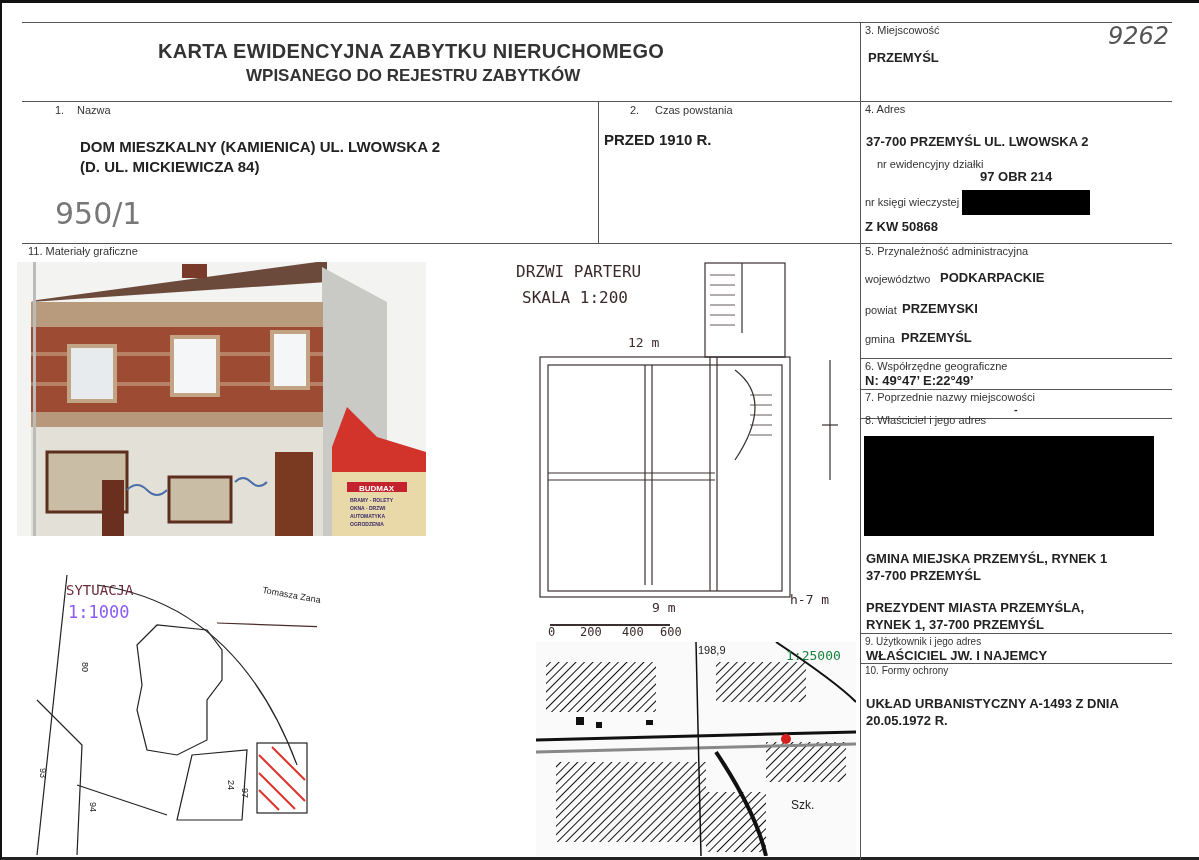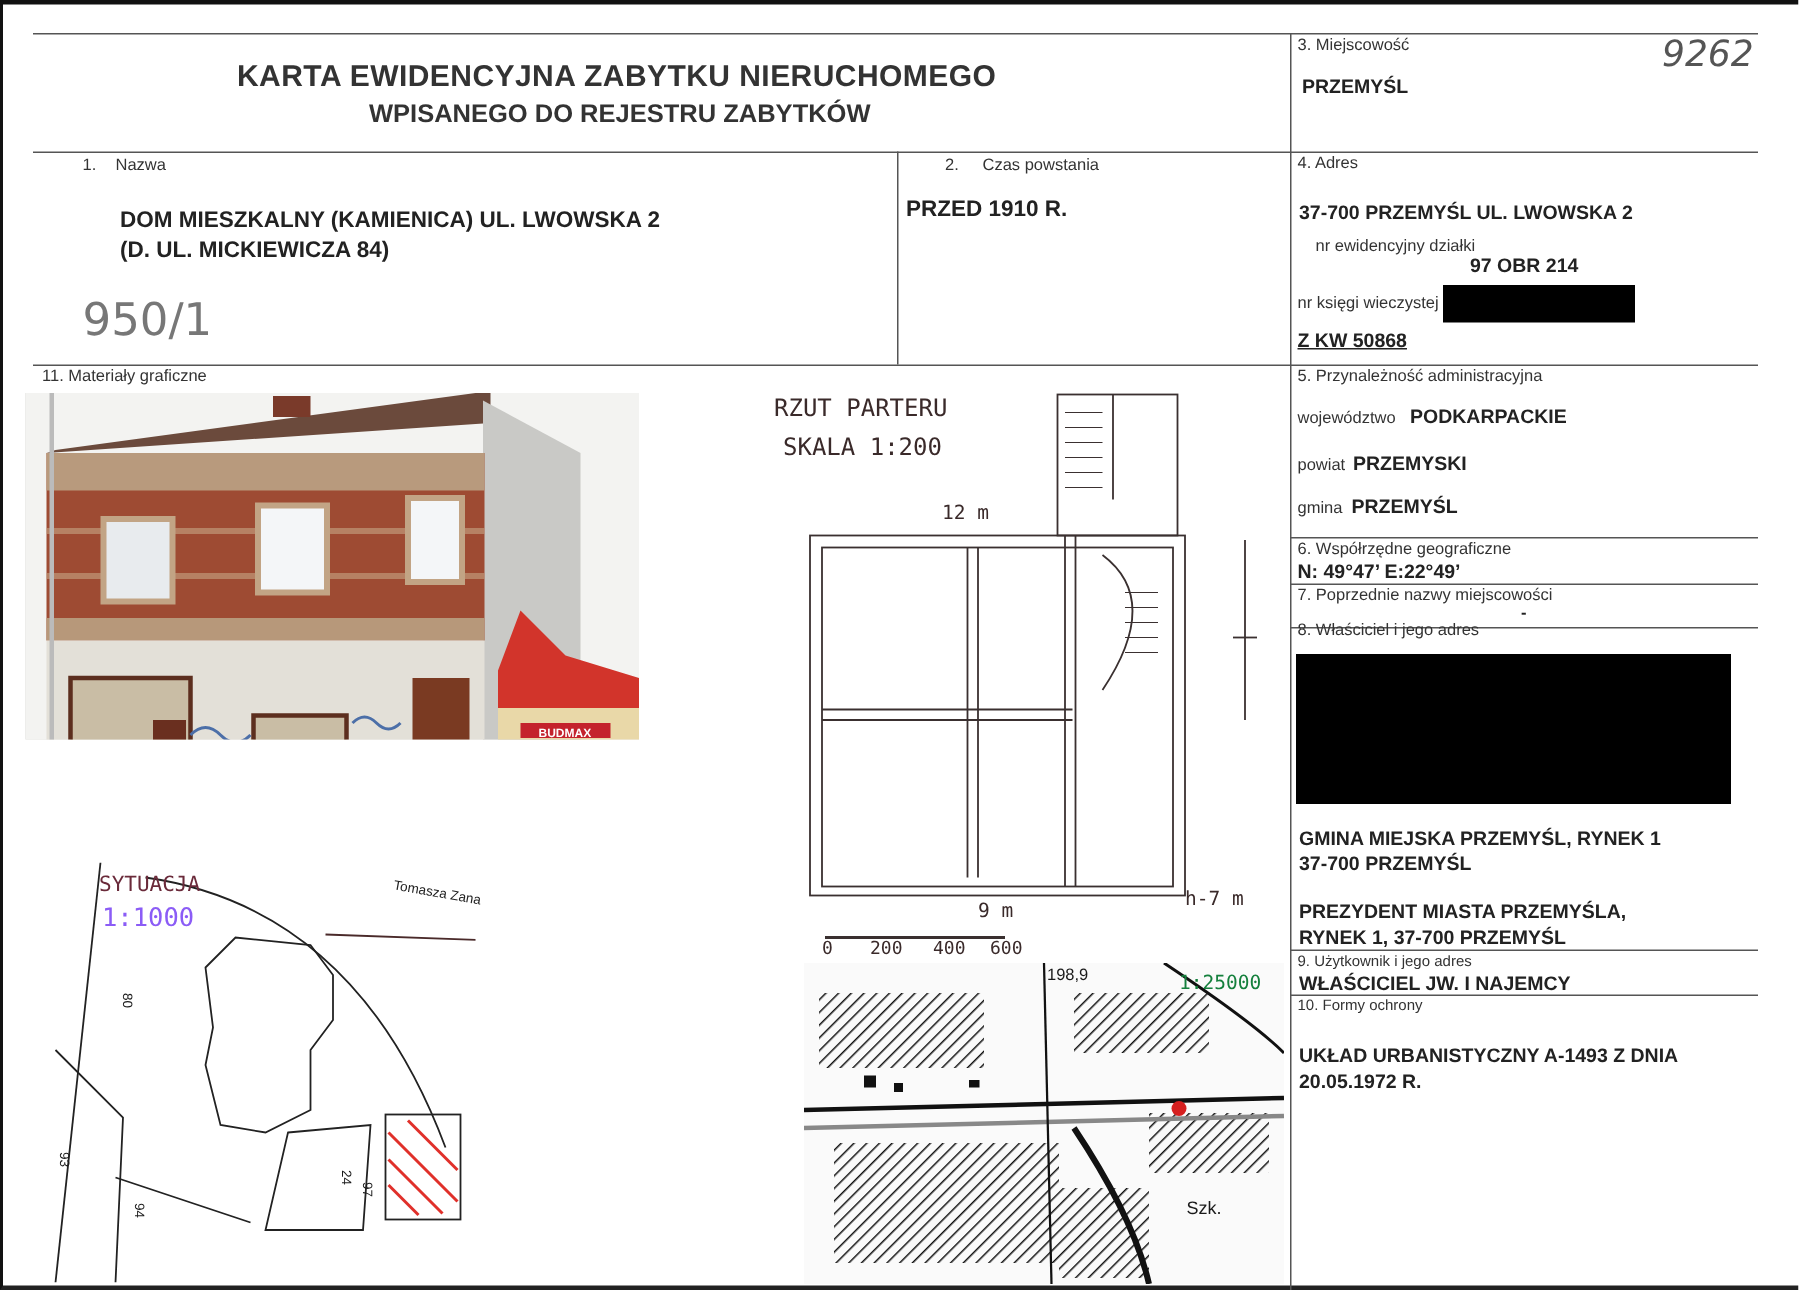--- a/index.html
+++ b/index.html
@@ -7,21 +7,21 @@
   .frame{position:absolute;left:0;top:0;width:1199px;height:860px;box-sizing:border-box;border-top:3px solid #111;border-left:2px solid #111;border-bottom:3px solid #222;}
   .hline{position:absolute;height:1px;background:#555;}
   .vline{position:absolute;width:1px;background:#555;}
   .t{position:absolute;white-space:nowrap;}
   .lbl{font-size:11px;color:#333;}
   .val{font-size:14px;font-weight:bold;color:#222;}
   .title1{font-size:20px;font-weight:bold;color:#333;letter-spacing:0.3px;}
   .title2{font-size:17px;font-weight:bold;color:#333;}
   .hand{font-family:"DejaVu Sans",sans-serif;color:#555;font-style:italic;}
   .redact{position:absolute;background:#000;}
-  .photo{position:absolute;left:17px;top:262px;width:409px;height:231px;background:#d9d9d6;overflow:hidden;}
+  .photo{position:absolute;left:17px;top:262px;width:409px;height:274px;background:#d9d9d6;overflow:hidden;}
   .sketch{font-family:"DejaVu Sans Mono",monospace;color:#3a2a2a;}
 </style>
 </head>
 <body>
 
 <div class="frame"></div>
 
 <div class="hline" style="left:22px;top:22px;width:1150px;"></div>
 <div class="hline" style="left:22px;top:101px;width:1150px;"></div>
 <div class="hline" style="left:22px;top:243px;width:1150px;"></div>
@@ -49,21 +49,21 @@
 <div class="t lbl" style="left:630px;top:104px;">2.</div>
 <div class="t lbl" style="left:655px;top:104px;">Czas powstania</div>
 <div class="t val" style="left:604px;top:131px;font-size:15px;">PRZED 1910 R.</div>
 
 <div class="t lbl" style="left:865px;top:103px;">4. Adres</div>
 <div class="t val" style="left:866px;top:134px;font-size:13px;">37-700 PRZEMYŚL UL. LWOWSKA 2</div>
 <div class="t lbl" style="left:865px;top:158px;padding-left:12px;">nr ewidencyjny działki</div>
 <div class="t val" style="left:980px;top:169px;font-size:13px;">97 OBR 214</div>
 <div class="t lbl" style="left:865px;top:196px;">nr księgi wieczystej</div>
 <div class="redact" style="left:962px;top:190px;width:128px;height:25px;"></div>
-<div class="t val" style="left:865px;top:219px;font-size:13px;text-decoration:underline;">Z KW 50868</div>
+<div class="t val" style="left:865px;top:219px;font-size:13px;">Z KW 50868</div>
 
 <div class="t lbl" style="left:28px;top:245px;">11. Materiały graficzne</div>
 
 <div class="t lbl" style="left:865px;top:245px;">5. Przynależność administracyjna</div>
 <div class="t lbl" style="left:865px;top:273px;text-align:right;">województwo</div>
 <div class="t val" style="left:940px;top:270px;font-size:13px;">PODKARPACKIE</div>
 <div class="t lbl" style="left:865px;top:304px;">powiat</div>
 <div class="t val" style="left:902px;top:301px;font-size:13px;">PRZEMYSKI</div>
 <div class="t lbl" style="left:865px;top:333px;">gmina</div>
 <div class="t val" style="left:901px;top:330px;font-size:13px;">PRZEMYŚL</div>
@@ -160,21 +160,21 @@
       <line x1="200" y1="80" x2="225" y2="80"></line>
     <line x1="240" y1="150" x2="262" y2="150"></line>
       <line x1="240" y1="160" x2="262" y2="160"></line>
     <line x1="240" y1="170" x2="262" y2="170"></line>
       <line x1="240" y1="180" x2="262" y2="180"></line>
     <line x1="240" y1="190" x2="262" y2="190"></line>
   </g>
 
   <line x1="40" y1="380" x2="160" y2="380" stroke="#3a3030" stroke-width="2"></line>
 </svg>
-<div class="t sketch" style="left:516px;top:262px;font-size:16px;">RZUT PARTERU</div>
+<div class="t sketch" style="left:516px;top:262px;font-size:16px;">DRZWI PARTERU</div>
 <div class="t sketch" style="left:522px;top:288px;font-size:16px;">SKALA 1:200</div>
 <div class="t sketch" style="left:628px;top:335px;font-size:13px;">12 m</div>
 <div class="t sketch" style="left:652px;top:600px;font-size:13px;">9 m</div>
 <div class="t sketch" style="left:790px;top:592px;font-size:13px;">h-7 m</div>
 <div class="t sketch" style="left:548px;top:625px;font-size:12px;">0</div>
 <div class="t sketch" style="left:580px;top:625px;font-size:12px;">200</div>
 <div class="t sketch" style="left:622px;top:625px;font-size:12px;">400</div>
 <div class="t sketch" style="left:660px;top:625px;font-size:12px;">600</div>
 
 <svg style="position:absolute;left:17px;top:575px;" width="300" height="280" viewBox="0 0 300 280">

